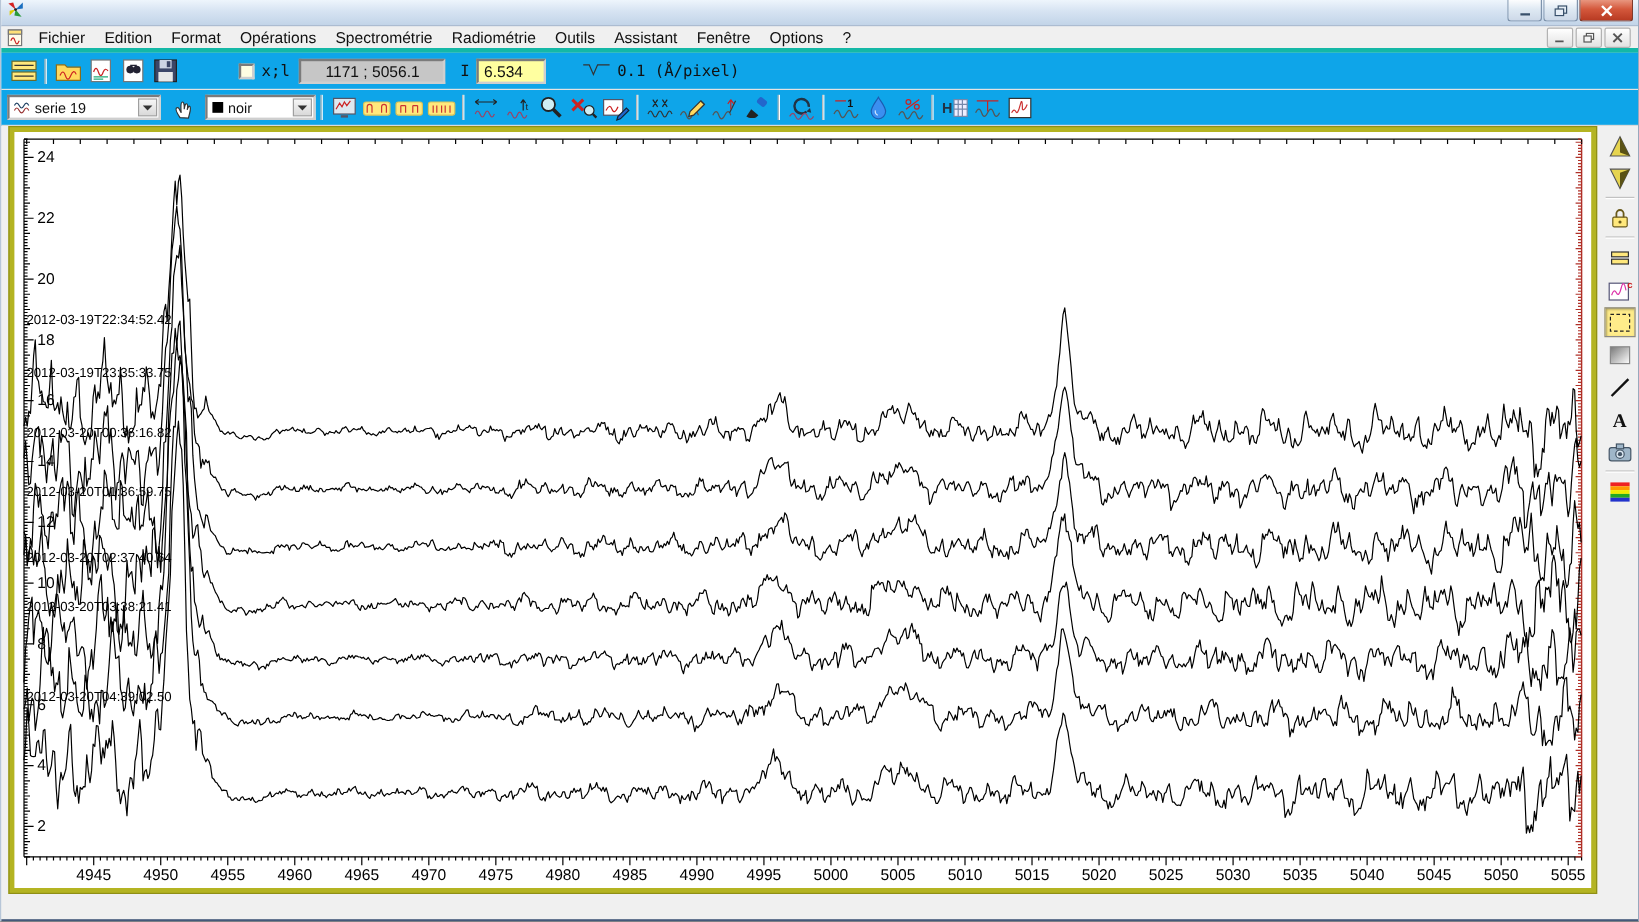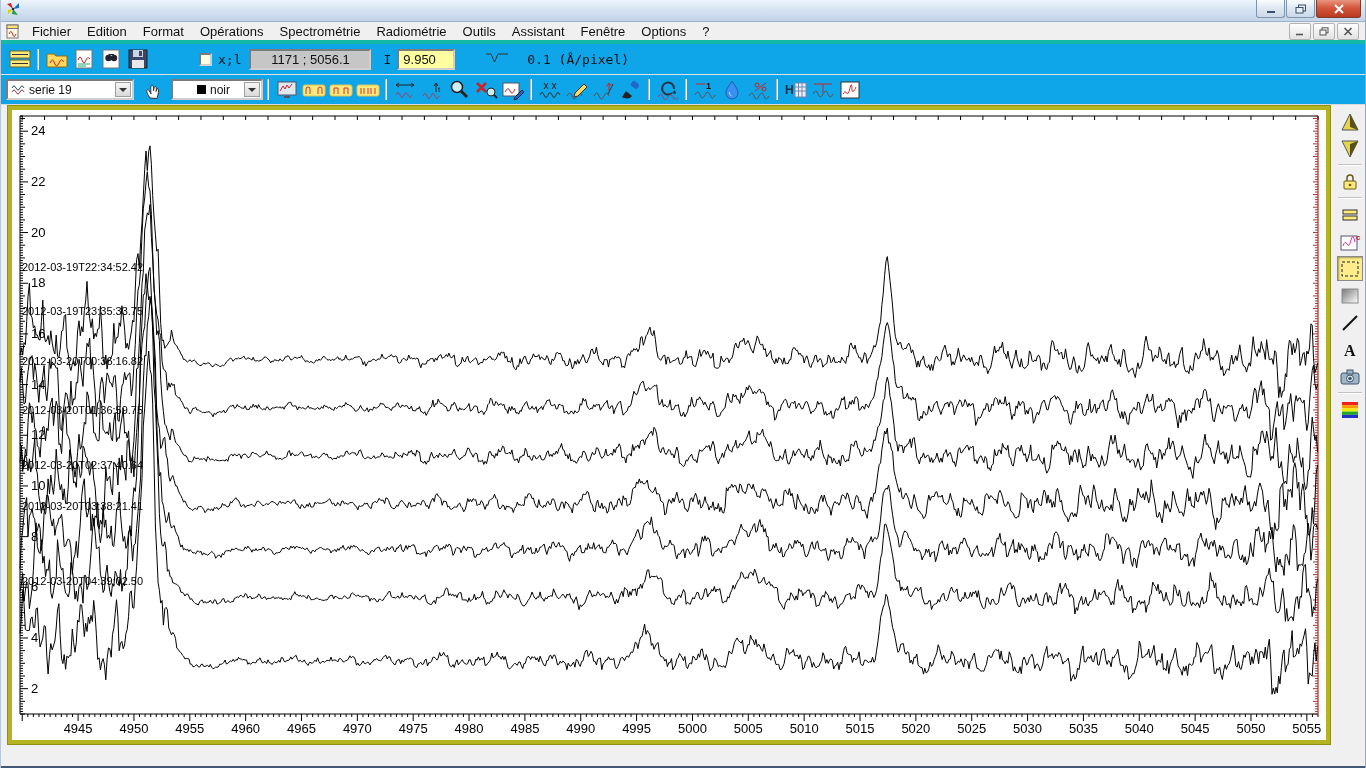--- a/index.html
+++ b/index.html
@@ -30,21 +30,21 @@
   .toolbar1{top:44px;height:31px;border-bottom:1px solid #e3e3e3;padding-left:5px;}
   .toolbar2{top:75px;height:30px;border-bottom:1px solid #dadada;padding-left:5px;}
   .tbtn{width:27px;height:25px;display:inline-flex;align-items:center;justify-content:center;flex:none;}
   .tsep{width:2px;height:21px;border-left:1px solid #b9b9b9;border-right:1px solid #ffffff;margin:0 4px;flex:none;}
   .mono{font-family:"DejaVu Sans Mono",monospace;font-size:13px;color:#111;white-space:nowrap;}
   .field{display:inline-flex;align-items:center;height:21px;border:2px inset #cfcfcf;
     font-family:Liberation Sans, sans-serif;font-size:13px;color:#111;flex:none;}
   .coord-field{width:122px;justify-content:center;background:#c6c6c6;}
   .int-field{width:58px;background:#ffffa0;padding-left:4px;}
   .checkbox{width:13px;height:13px;border:2px inset #cfcfcf;background:#fffde2;flex:none;}
-  .dispersion{display:inline-flex;align-items:center;gap:18px;}
+  .dispersion{display:inline-flex;align-items:center;gap:5px;}
   .combo{display:inline-flex;align-items:center;height:21px;background:#fff;
     border:2px inset #cfcfcf;flex:none;}
   .combo-text{font-size:12px;color:#111;padding:0 4px;white-space:nowrap;flex:1;}
   .combo-arrow{width:16px;height:15px;margin-right:1px;background:linear-gradient(#f6f6f6,#d9d9d9);
     border:1px solid #9f9f9f;display:flex;align-items:center;justify-content:center;flex:none;}
   .arrow-glyph{width:0;height:0;border-left:4px solid transparent;border-right:4px solid transparent;border-top:4px solid #333;}
   .color-swatch{width:9px;height:9px;background:#000;margin-left:4px;flex:none;}
   
   .plot-frame{position:absolute;left:6px;top:105px;width:1324px;height:640px;
     background:#b4b422;border:1px solid #8f8f16;padding:4px;}
@@ -181,21 +181,21 @@
       </span>
     <span style="width:48px;flex:none;"></span>
     <span class="checkbox"></span>
     <span style="width:6px;flex:none;"></span>
     <span class="mono">x;l</span>
     <span style="width:8px;flex:none;"></span>
     <span class="field coord-field">1171 ; 5056.1</span>
     <span style="width:12px;flex:none;"></span>
     <span class="mono">I</span>
     <span style="width:6px;flex:none;"></span>
-    <span class="field int-field">9.950</span>
+    <span class="field int-field">6.534</span>
     <span style="width:30px;flex:none;"></span>
     <span class="dispersion">
       <span id="dispersion-glyph"><svg width="24" height="14" viewBox="0 0 24 14" xmlns="http://www.w3.org/2000/svg">
             <path d="M1 4 h5 l3.5 8 l3.5 -8 h10" stroke="#333" fill="none"></path>
           </svg></span>
       <span class="mono">0.1 (Å/pixel)</span>
     </span>
   </div>
 
   <div class="toolbar toolbar2">
@@ -211,21 +211,21 @@
           <span class="arrow-glyph"></span>
         </span>
     </div>
     <span style="width:6px;flex:none;"></span>
     <span class="tbtn" id="hand-btn">
         <svg width="20" height="20" viewBox="0 0 20 20" xmlns="http://www.w3.org/2000/svg">
           <path d="M6 18 c-2 -3 -4 -7 -3 -8 c1 -1 2 0 3 2 l1 2 c0 0 -1 -9 1 -9 c2 0 1.5 6 1.5 6 c0 0 .5 -5 2 -4.5 c1.5 .5 .5 5 .5 5 c0 0 1 -3.5 2 -3 c1 .5 .5 4 0 6 c-.5 2 -1 4 -1 4 z" fill="#fff" stroke="#333"></path>
         </svg>
       </span>
     <span style="width:4px;flex:none;"></span>
-    <div class="combo" style="width:92px;padding-left:20px;">
+    <div class="combo" style="width:92px;">
       <span class="color-swatch"></span>
       <span class="combo-text">noir</span>
       <span class="combo-arrow">
           <span class="arrow-glyph"></span>
         </span>
     </div>
     <span id="tb2-groups" style="display:flex;align-items:center;">
         <span class="tsep"></span>
         <span class="tbtn">
           <svg width="22" height="20" viewBox="0 0 22 20" xmlns="http://www.w3.org/2000/svg">

